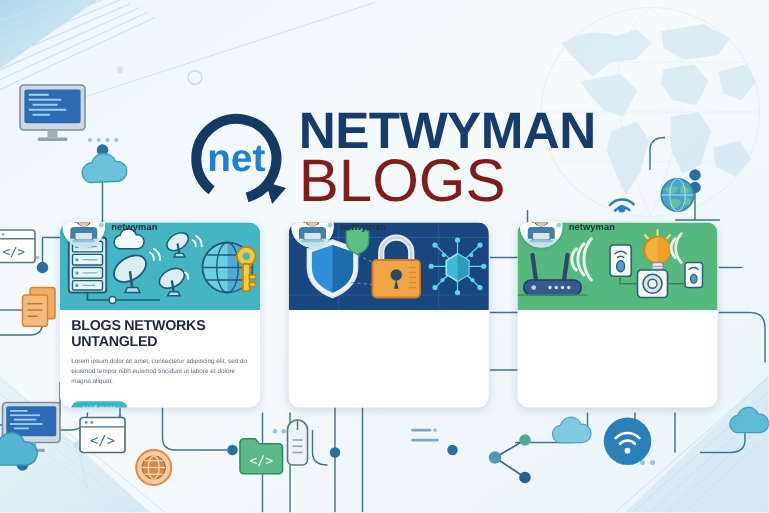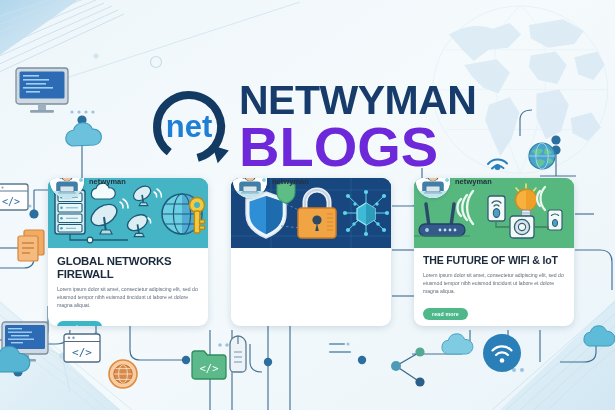--- a/index.html
+++ b/index.html
@@ -12,21 +12,21 @@
   #stage { position:absolute; inset:0; overflow:hidden; }
 
   
   .bg-svg { position:absolute; inset:0; width:615px; height:410px; }
 
   
   .header { position:absolute; left:143px; top:52px; width:340px; height:100px; display:flex; align-items:center; gap:6px;margin-top:25px; }
   .logo-mark { width:92px; height:92px; flex:0 0 92px; position:relative; }
   .brand { display:flex; flex-direction:column; justify-content:center; line-height:0.92; margin-left:-2px; }
   .brand-l1 { font-size:41px; font-weight:bold; color:#173c6b; letter-spacing:-0.5px; }
-  .brand-l2 { font-size:56px; font-weight:bold; color:#6d28d9; letter-spacing:0px; margin-top:1px; }
+  .brand-l2 { font-size:48px; font-weight:normal; color:#7f1d1d; letter-spacing:0px; margin-top:1px; }
 
   
   .card {
     position:absolute; top:178px; width:160px; height:148px;
     background:#ffffff; border-radius:9px;
     box-shadow:0 2px 7px rgba(30,70,110,0.17);
     overflow:hidden;
   }
   #card-0 { left:48px; }
   #card-1 { left:231px; }
@@ -431,21 +431,21 @@
         <g transform="translate(140,18)">
           <circle cx="9" cy="9" r="7.5" fill="#f3c93f" stroke="#b78a18" stroke-width="1.5"></circle>
           <circle cx="9" cy="9" r="3" fill="#45b4c4"></circle>
           <rect x="6.3" y="15" width="5.6" height="22" rx="1.6" fill="#f3c93f" stroke="#b78a18" stroke-width="1.5"></rect>
           <rect x="11.5" y="24" width="5" height="3.2" fill="#f3c93f" stroke="#b78a18" stroke-width="1.3"></rect>
           <rect x="11.5" y="30" width="5" height="3.2" fill="#f3c93f" stroke="#b78a18" stroke-width="1.3"></rect>
         </g>
       </svg>
     </div>
     <div class="card-body">
-      <div class="card-title">GLOBAL NETWORKS FIREWALL</div>
+      <div class="card-title">BLOGS NETWORKS UNTANGLED</div>
       <div class="card-text">Lorem ipsum dolor sit amet, consectetur adipiscing elit, sed do eiusmod tempor nibh euismod tincidunt ut labore et dolore magna aliquat.</div>
       <span class="read-more rm-teal">read more</span>
     </div>
     <div class="avatar-badge">
       <div class="avatar">
         <svg viewBox="0 0 34 34" width="34" height="34">
           <rect width="34" height="34" fill="#ffffff"></rect>
           <g stroke="#8fd3e0" stroke-width="0.8" fill="#8fd3e0">
             <circle cx="4" cy="9" r="1.6"></circle>
               <circle cx="29" cy="8" r="1.6"></circle>
@@ -631,25 +631,20 @@
           <path d="M131 32 a17 17 0 0 1 0 -23"></path>
         </g>
 
         <g stroke="#3c7f5d" stroke-width="1.3" fill="none">
           <path d="M82 43 V49 H96"></path>
             <path d="M112 39 V38"></path>
           <path d="M120 49 H134 V52"></path>
         </g>
       </svg>
     </div>
-    <div class="card-body">
-      <div class="card-title">THE FUTURE OF WIFI &amp; IoT</div>
-      <div class="card-text">Lorem ipsum dolor sit amet, consectetur adipiscing elit, sed do eiusmod tempor nibh euismod tincidunt ut labore et dolore magna aliqua.</div>
-      <span class="read-more rm-green">read more</span>
-    </div>
     <div class="avatar-badge">
       <div class="avatar">
         <svg viewBox="0 0 34 34" width="34" height="34">
           <rect width="34" height="34" fill="#ffffff"></rect>
           <g stroke="#8fd3e0" stroke-width="0.8" fill="#8fd3e0">
             <circle cx="4" cy="9" r="1.6"></circle>
               <circle cx="29" cy="8" r="1.6"></circle>
               <circle cx="31" cy="16" r="1.6"></circle>
             <path d="M5.5 9.5 L10 12"></path>
               <path d="M27.5 9 L24 12"></path>

